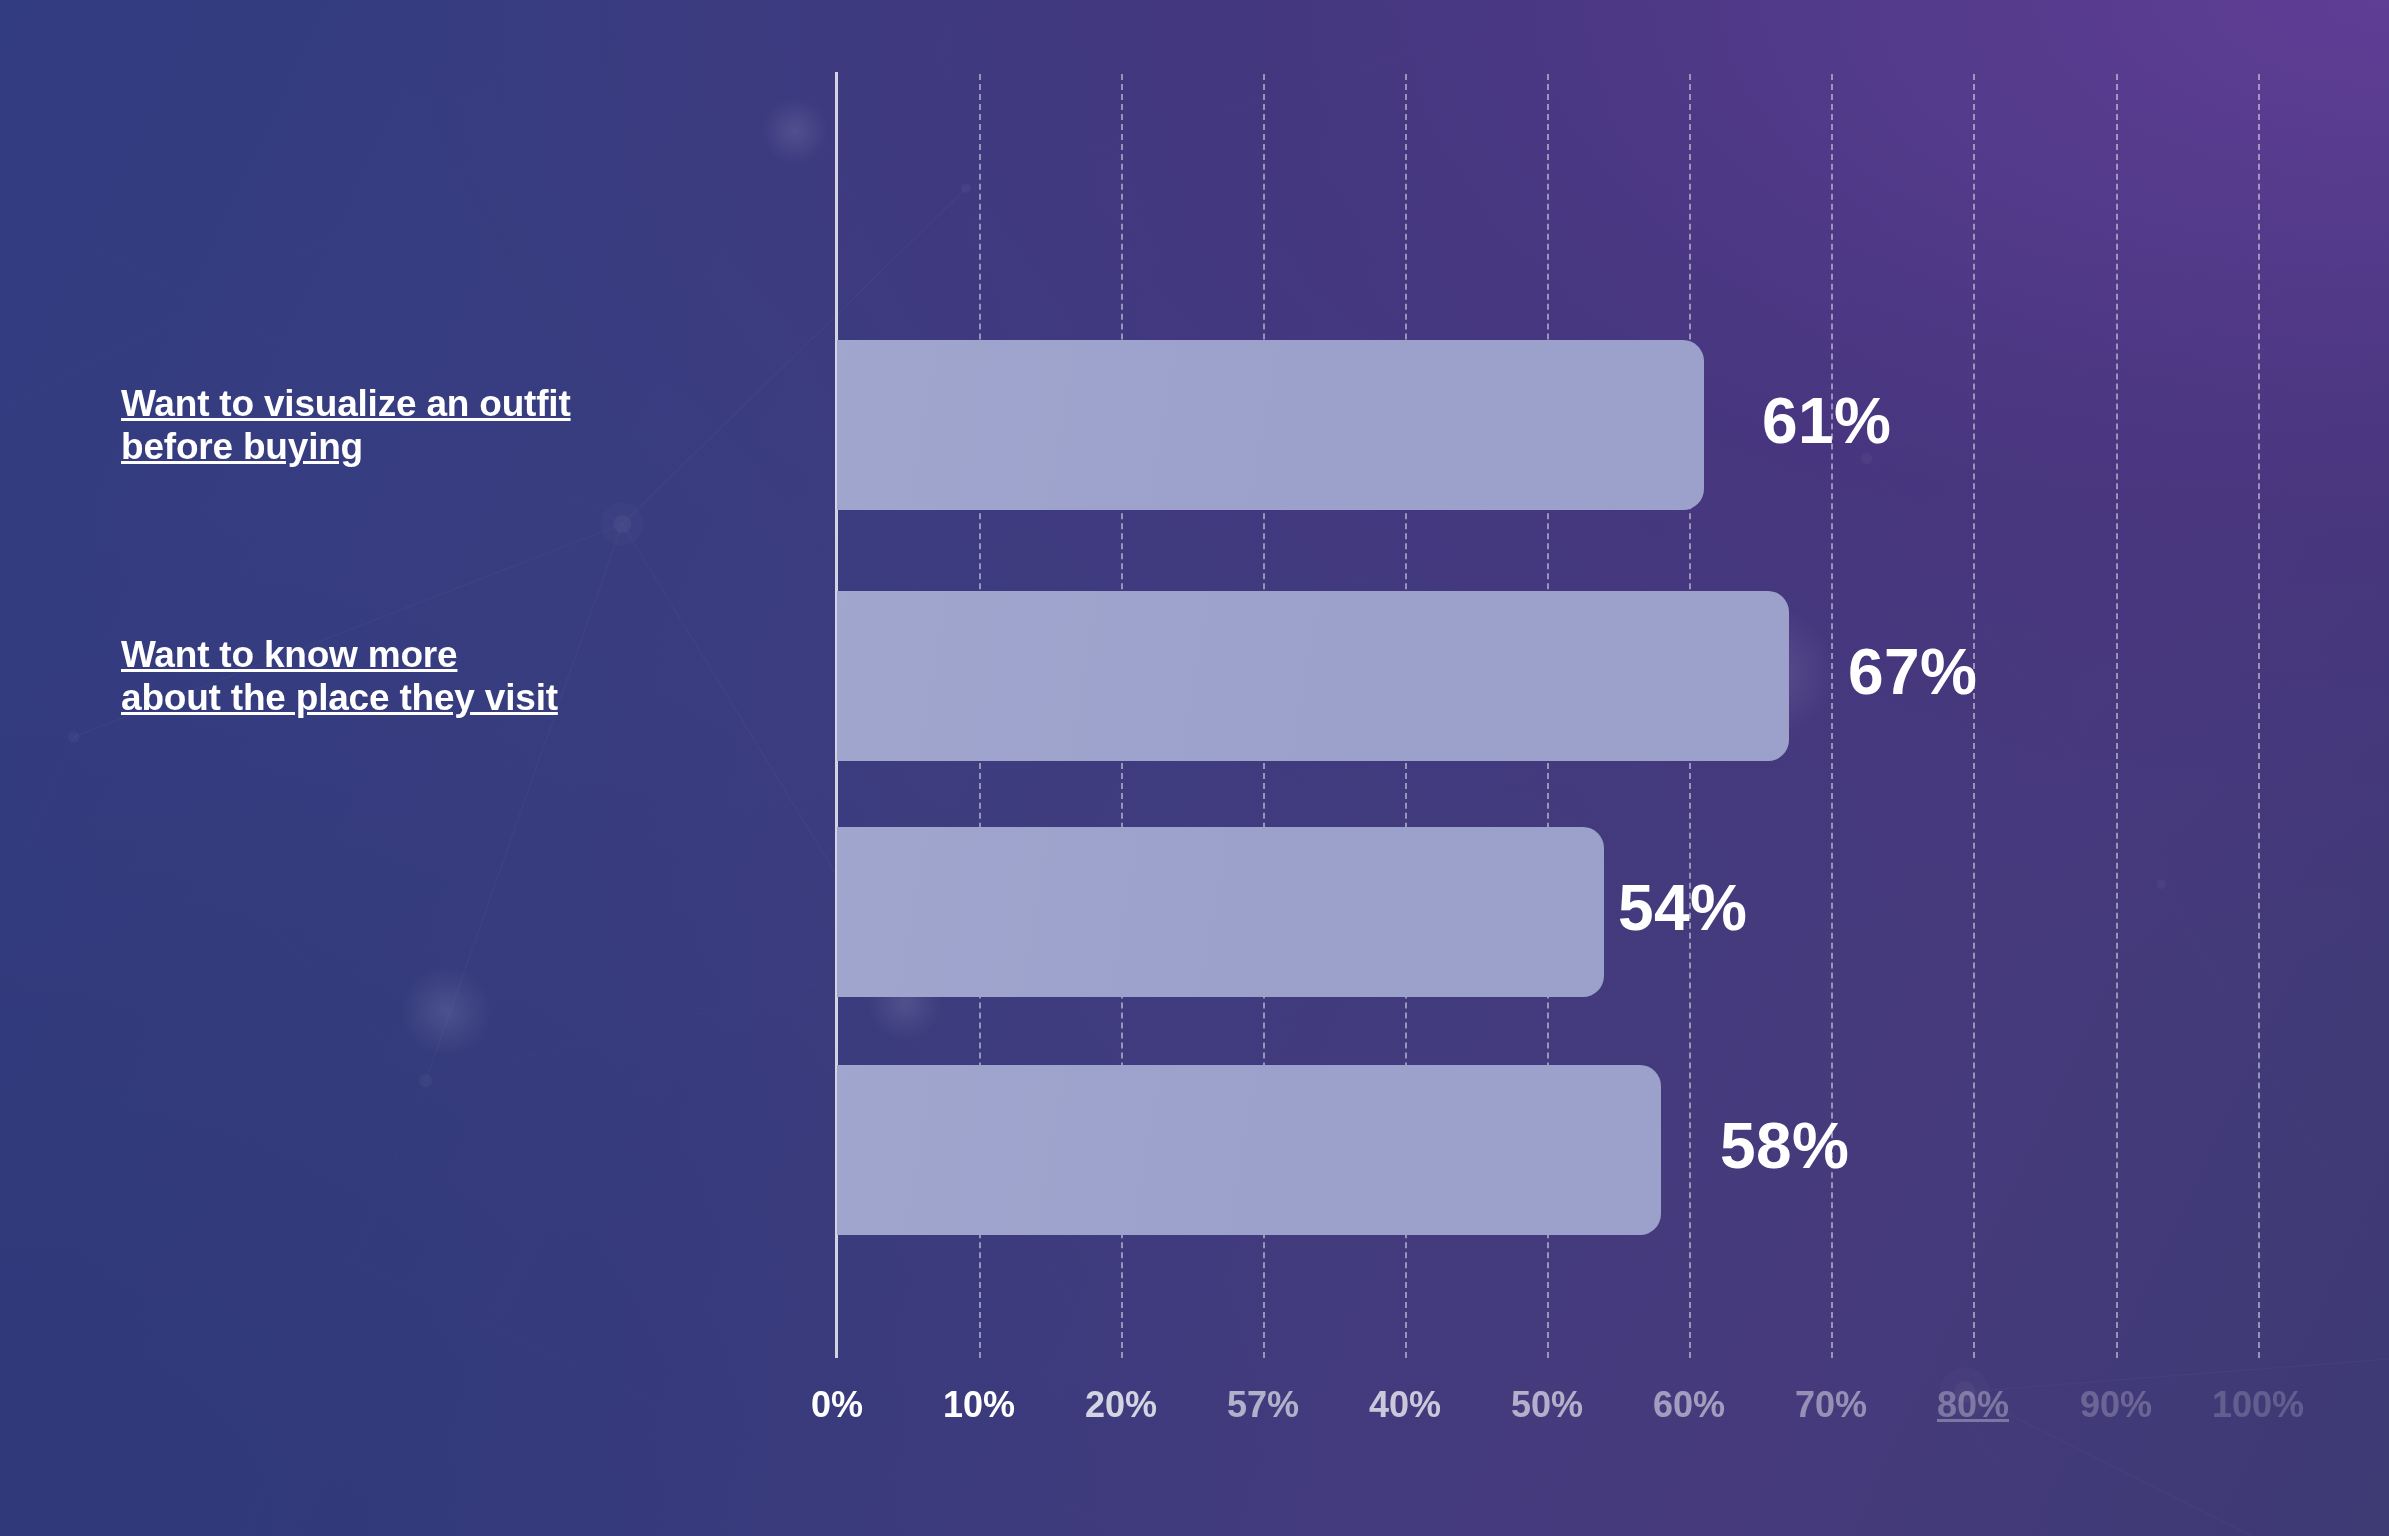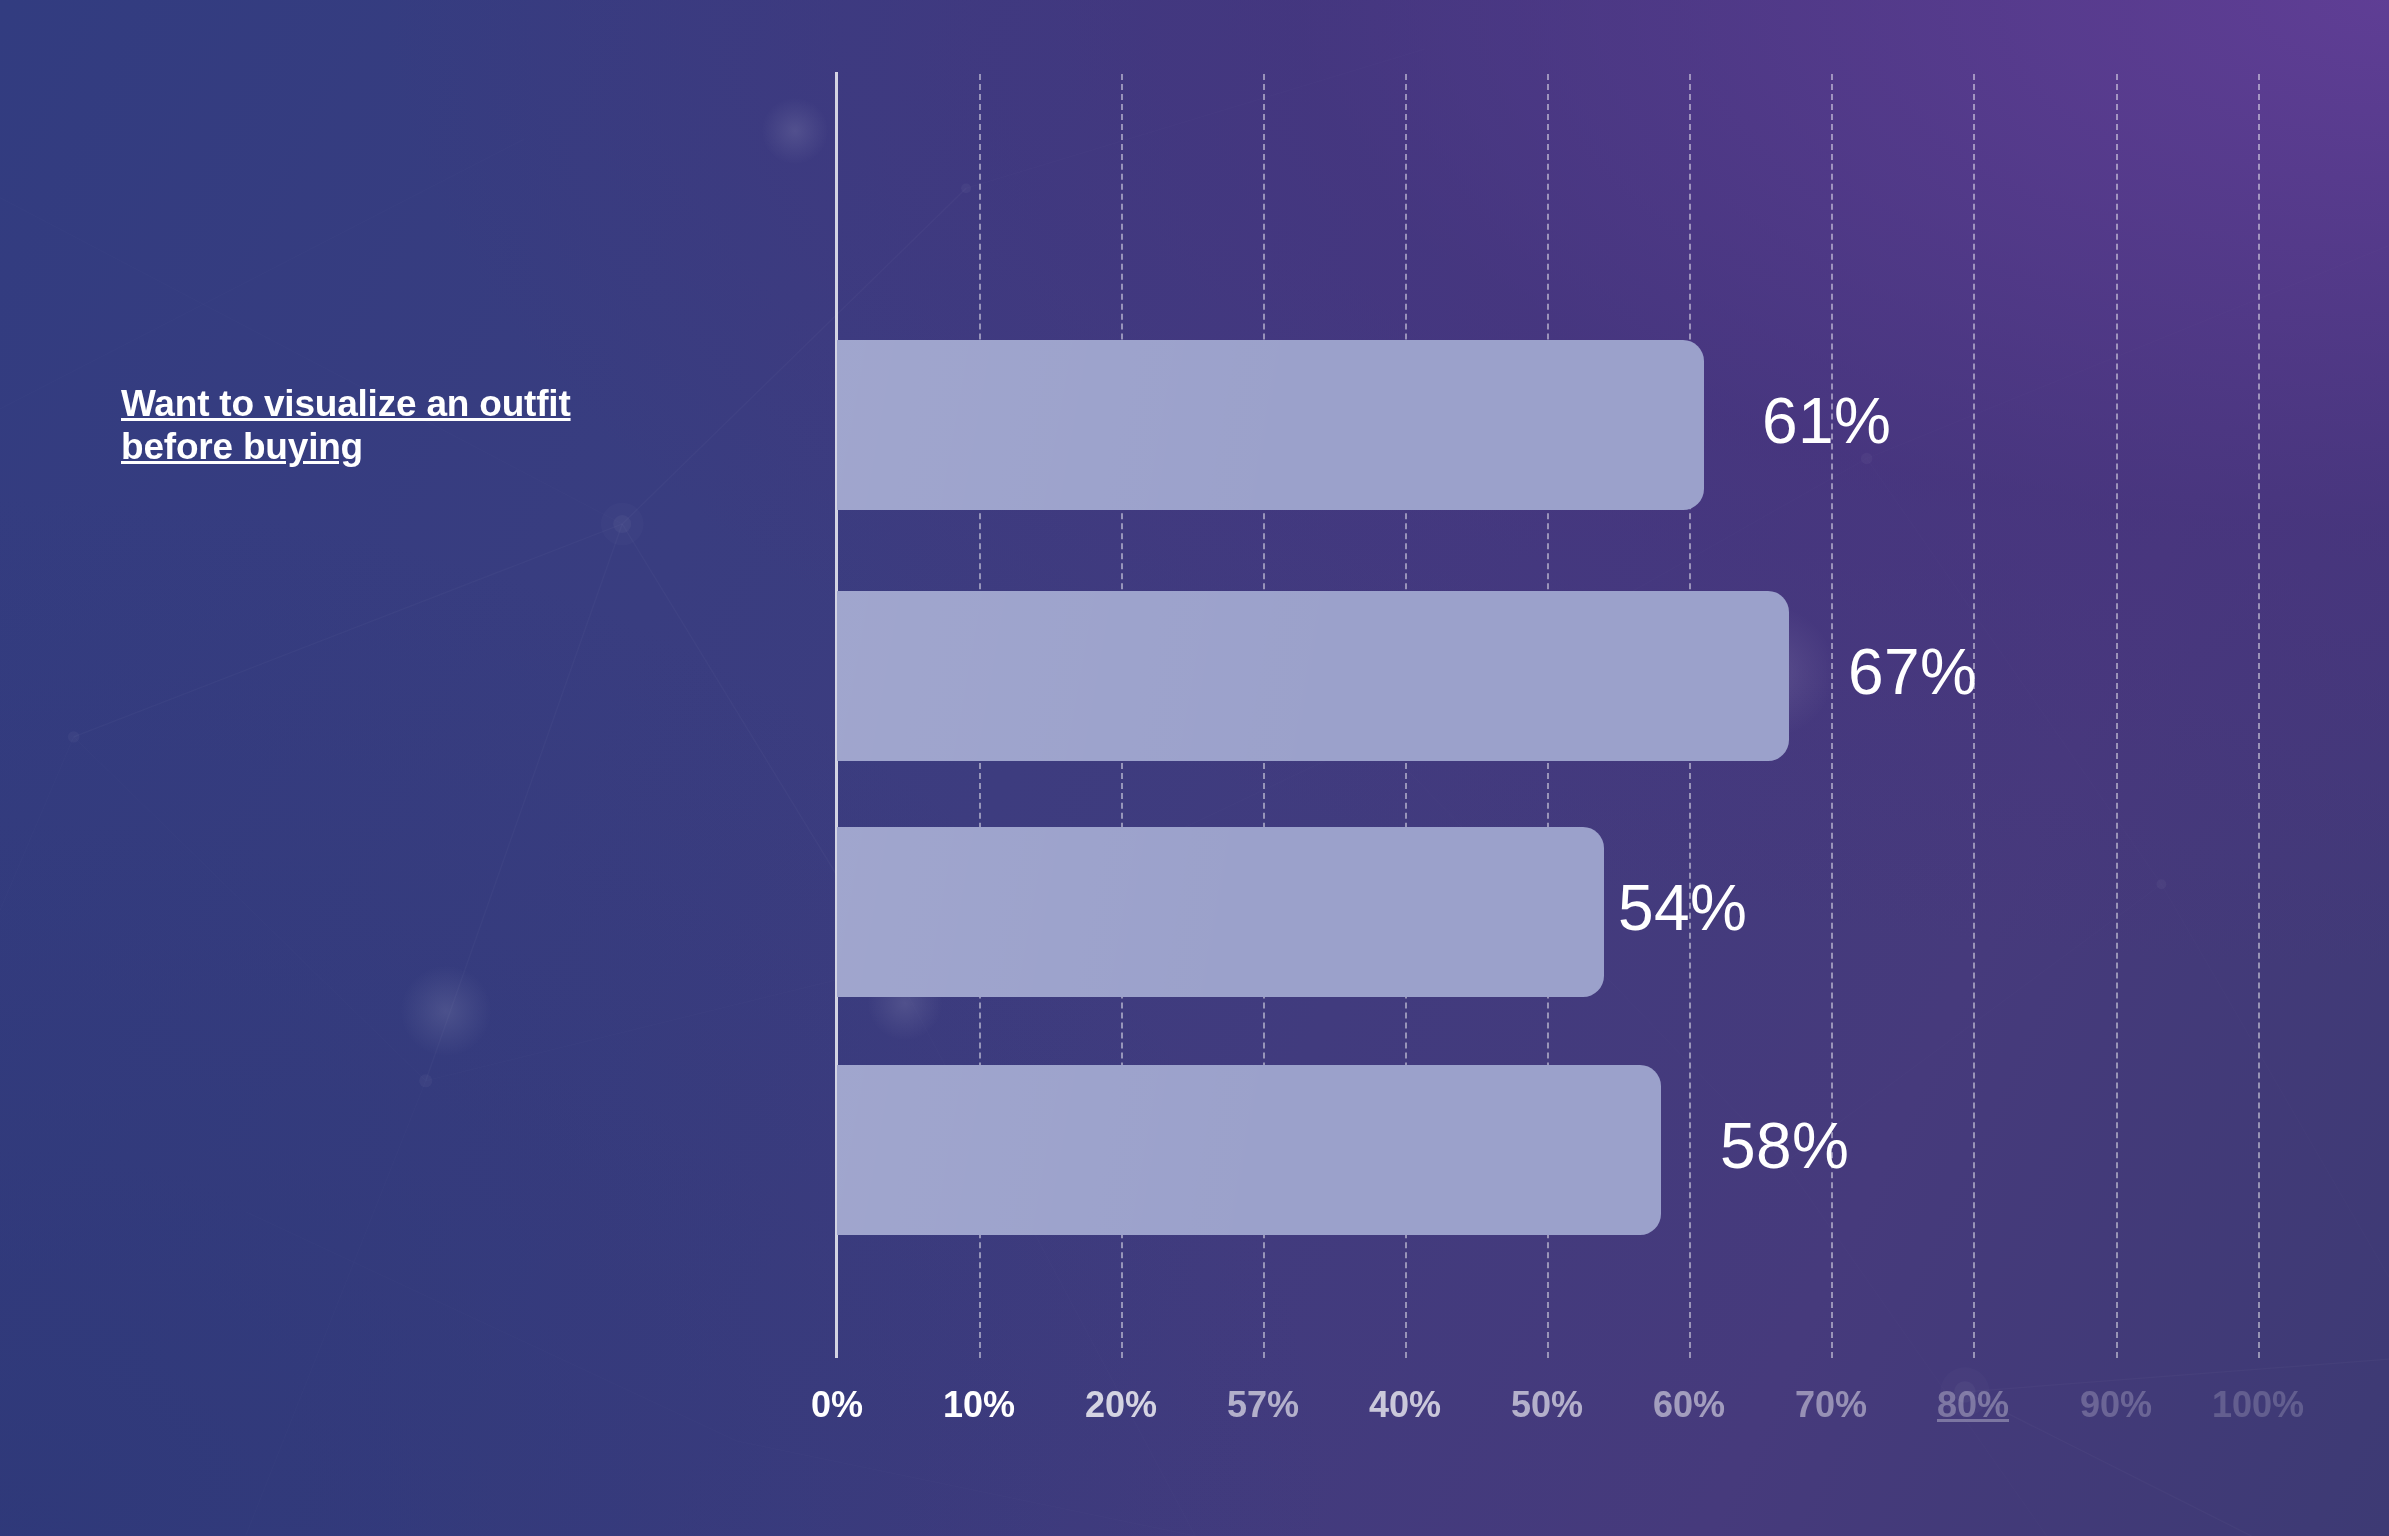--- a/index.html
+++ b/index.html
@@ -99,21 +99,21 @@
     inset: 0;
     border-radius: inherit;
     background: linear-gradient(100deg, rgba(255,255,255,0.05) 0%, rgba(255,255,255,0.0) 55%);
     pointer-events: none;
   }
 
   .bar-value {
     position: absolute;
     color: #ffffff;
     font-size: 64px;
-    font-weight: 400;
+    font-weight: 700;
     letter-spacing: 0.4px;
     white-space: nowrap;
   }
 
   .tick-label {
     position: absolute;
     top: 1384px;
     transform: translateX(-50%);
     color: #ffffff;
     font-size: 36px;
@@ -192,20 +192,22 @@
     <div class="axis-line"></div>
 
     <div id="bars">
         <div class="bar-row" style="top: 340px; height: 170px;">
           <div class="cat-label" style="top: 43px;">Want to visualize an outfit
 before buying</div>
           <div class="bar" title="61%" style="width: 867px; height: 170px;"></div>
           <div class="bar-value" style="left: 1762px; top: 44px;">61%</div>
         </div>
         <div class="bar-row" style="top: 591px; height: 170px;">
+          <div class="cat-label" style="top: 43px;">Want to know more
+about the place they visit</div>
           <div class="bar" title="67%" style="width: 952px; height: 170px;"></div>
           <div class="bar-value" style="left: 1848px; top: 44px;">67%</div>
         </div>
         <div class="bar-row" style="top: 827px; height: 170px;">
           <div class="bar" title="54%" style="width: 767px; height: 170px;"></div>
           <div class="bar-value" style="left: 1582px; top: 44px; margin-left: 36px;">54%</div>
         </div>
         <div class="bar-row" style="top: 1065px; height: 170px;">
           <div class="bar" title="58%" style="width: 824px; height: 170px;"></div>
           <div class="bar-value" style="left: 1720px; top: 44px;">58%</div>

